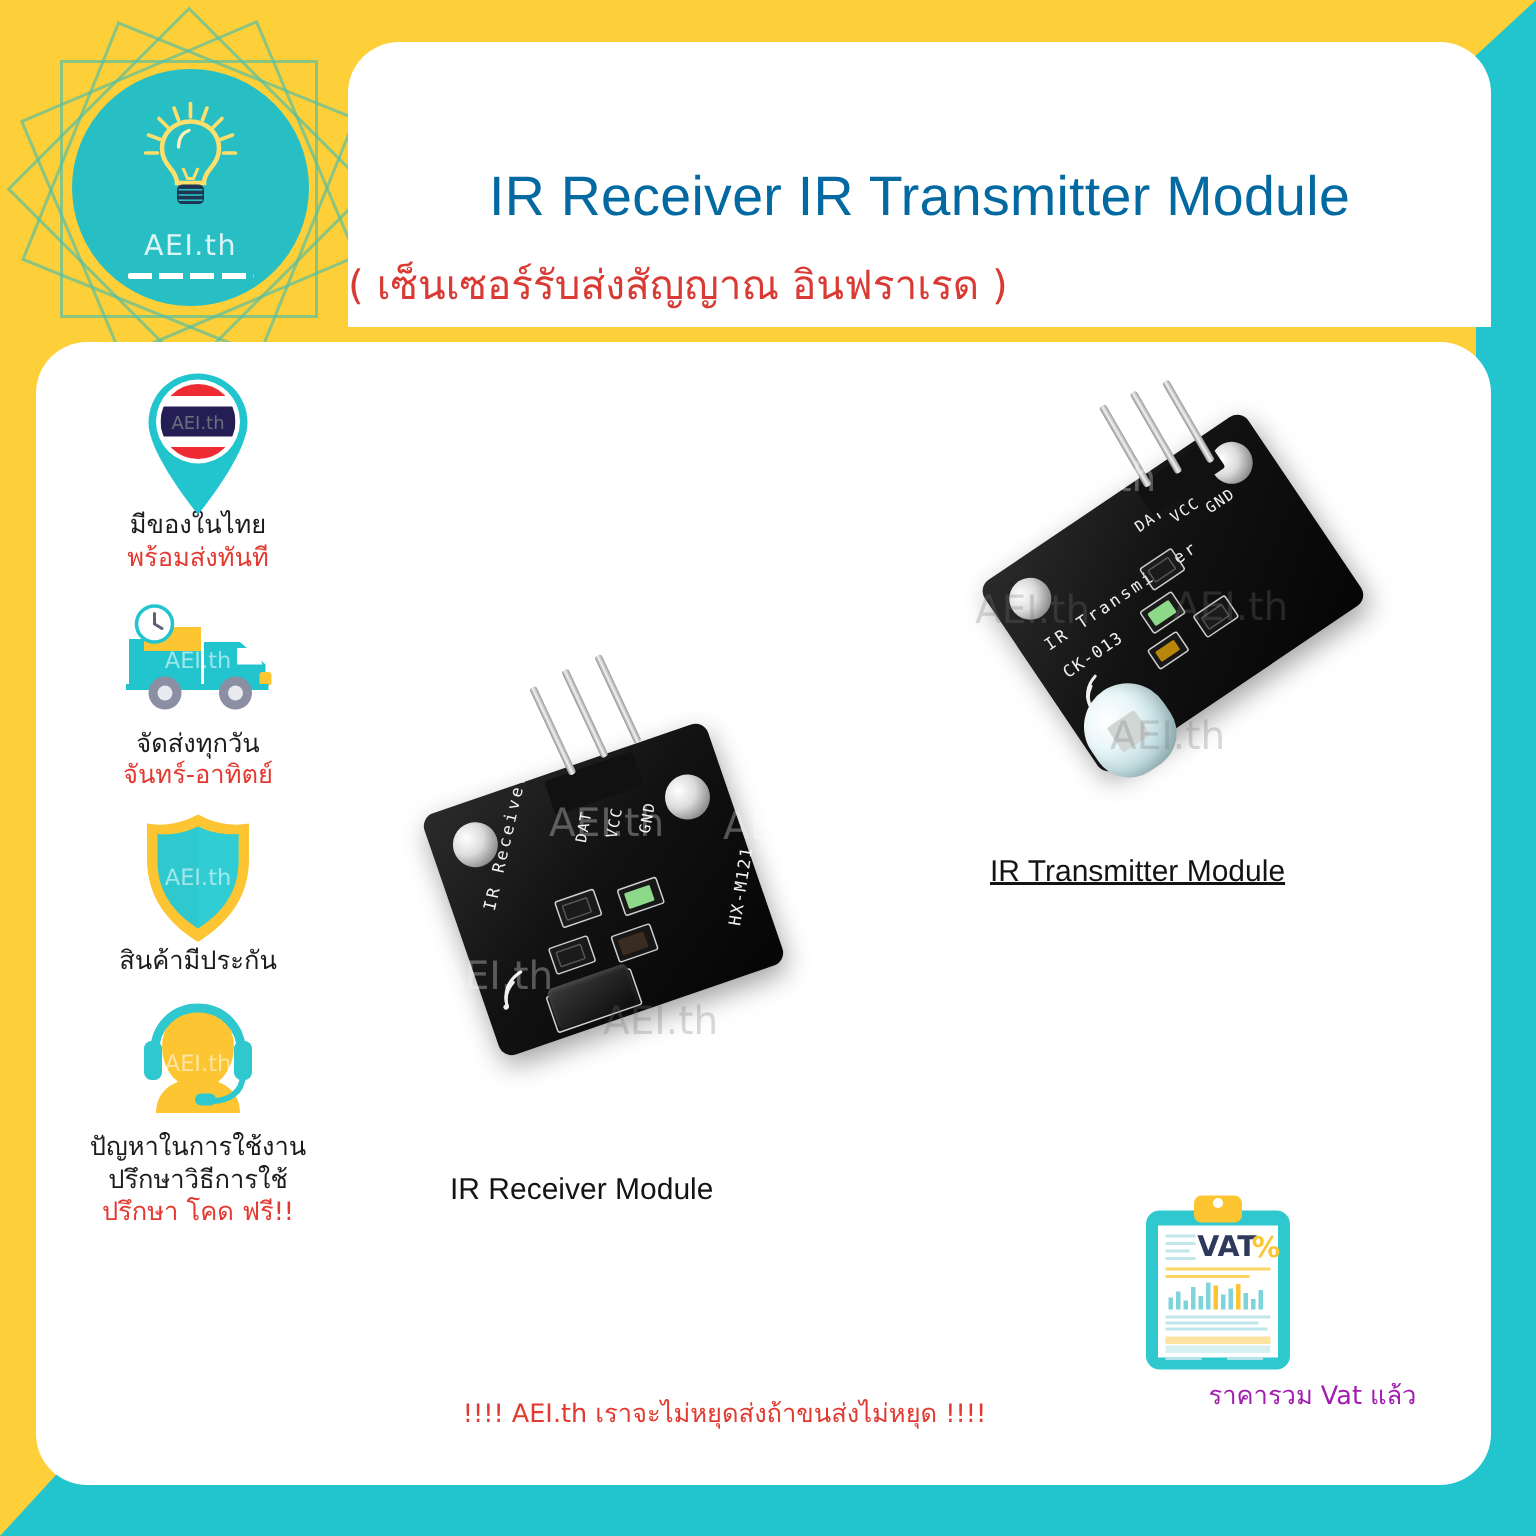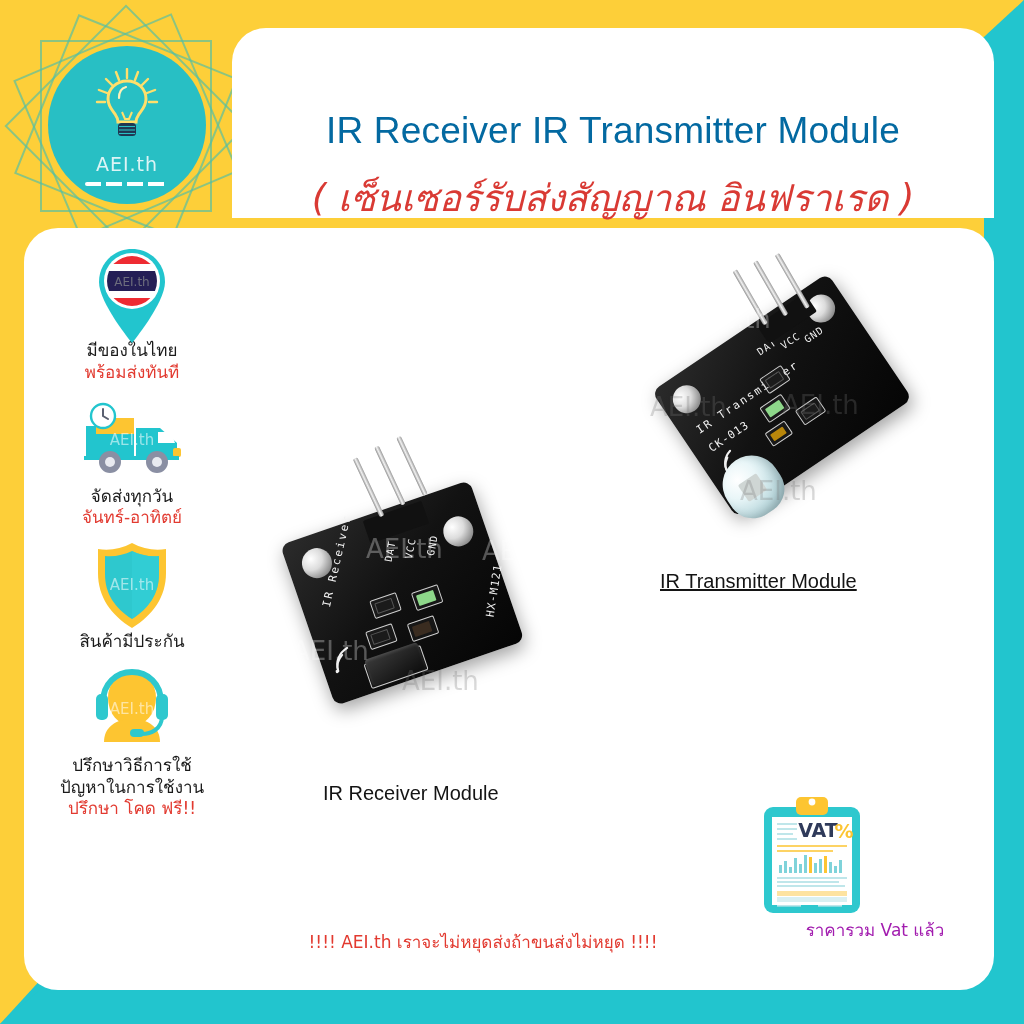--- a/index.html
+++ b/index.html
@@ -73,24 +73,23 @@
     border-radius:34px;
   }
 
   
   #title-main {
     position:absolute; left:0; right:0; top:82px; text-align:center;
     font-size:37px; color:#0369a1; letter-spacing:.2px;
     font-family:"Liberation Sans", sans-serif;
   }
   #title-sub {
-    position:absolute; left:0; right:0; top:140px; text-align:center;
-    font-size:37px; color:#D93A34;
+    position:absolute; left:0; right:0; top:140px; text-align:left;
+    font-size:27px; color:#D93A34;
     font-family:"DejaVu Sans", sans-serif;
-    font-style:italic;
   }
 
   
   #feature-list {
     position:absolute; left:26px; top:248px; width:212px;
   }
   .feature { width:212px; text-align:center; margin-bottom:10px; }
   .feature-icon {
     height:92px; display:flex; align-items:center; justify-content:center;
     position:relative;
@@ -268,22 +267,22 @@
         <ellipse cx="50" cy="34" rx="24" ry="28" fill="#FDC531"></ellipse>
         <path d="M22 78 C22 63 34 55 50 55 C66 55 78 63 78 78 Z" fill="#FDC531"></path>
         <path d="M21 38 C21 20 34 8 50 8 C66 8 79 20 79 38" fill="none" stroke="#2EC8CE" stroke-width="6"></path>
         <rect x="14" y="30" width="12" height="26" rx="5" fill="#2EC8CE"></rect>
         <rect x="74" y="30" width="12" height="26" rx="5" fill="#2EC8CE"></rect>
         <path d="M80 52 C80 66 68 70 60 70" fill="none" stroke="#2EC8CE" stroke-width="4"></path>
         <rect x="48" y="65" width="14" height="8" rx="4" fill="#2EC8CE"></rect>
       </svg>
       <span class="wm">AEI.th</span>
     </div>
+    <div class="feature-label">ปัญหาในการใช้งาน</div>
     <div class="feature-label">ปรึกษาวิธีการใช้</div>
-    <div class="feature-label">ปัญหาในการใช้งาน</div>
     <div class="feature-label alt">ปรึกษา โคด ฟรี!!</div>
   </div>
 </div>
 
 <div class="module" id="module-transmitter" style="left:622px;top:252px;width:320px;height:290px;">
   <div style="position:absolute;left:0;top:0;width:320px;height:290px;transform:rotate(-34deg);transform-origin:52% 50%;">
     <div class="pcb" style="left:56px;top:64px;width:212px;height:152px;">
       <div class="hole" style="left:11px;top:12px;width:28px;height:28px;"></div>
       <div class="hole" style="right:11px;top:12px;width:28px;height:28px;"></div>
 
@@ -370,21 +369,21 @@
 
     <div class="pin" style="left:148px;top:14px;height:64px;transform:rotate(-6deg);"></div>
     <div class="pin" style="left:172px;top:10px;height:64px;transform:rotate(-6deg);"></div>
     <div class="pin" style="left:196px;top:8px;height:64px;transform:rotate(-6deg);"></div>
   </div>
   <span class="wm-img" style="left:110px;top:104px;">AEI.th</span>
   <span class="wm-img" style="left:226px;top:106px;">AEI.th</span>
   <span class="wm-img" style="left:36px;top:206px;">AEI.th</span>
   <span class="wm-img dark" style="left:146px;top:236px;">AEI.th</span>
 </div>
-<div class="module-caption" style="left:300px;top:782px;margin-left:23px;">IR Receiver Module</div>
+<div class="module-caption" style="left:300px;top:782px;">IR Receiver Module</div>
 
 <div id="vat-block">
   <div id="vat-icon">
     <svg width="112" height="122" viewBox="0 0 112 122">
       <rect x="8" y="12" width="96" height="106" rx="9" fill="#2EC8CE"></rect>
       <rect x="16" y="22" width="80" height="88" fill="#fff"></rect>
       <rect x="40" y="2" width="32" height="18" rx="5" fill="#FDC531"></rect>
       <circle cx="56" cy="7" r="3.4" fill="#fff"></circle>
       <text x="62" y="42" text-anchor="middle" fill="#2F3A5A" font-size="19" font-family="DejaVu Sans, sans-serif" font-weight="bold">VAT</text>
       <text x="88" y="43" text-anchor="middle" fill="#FDC531" font-size="19" font-family="DejaVu Sans, sans-serif" font-weight="bold">%</text>

